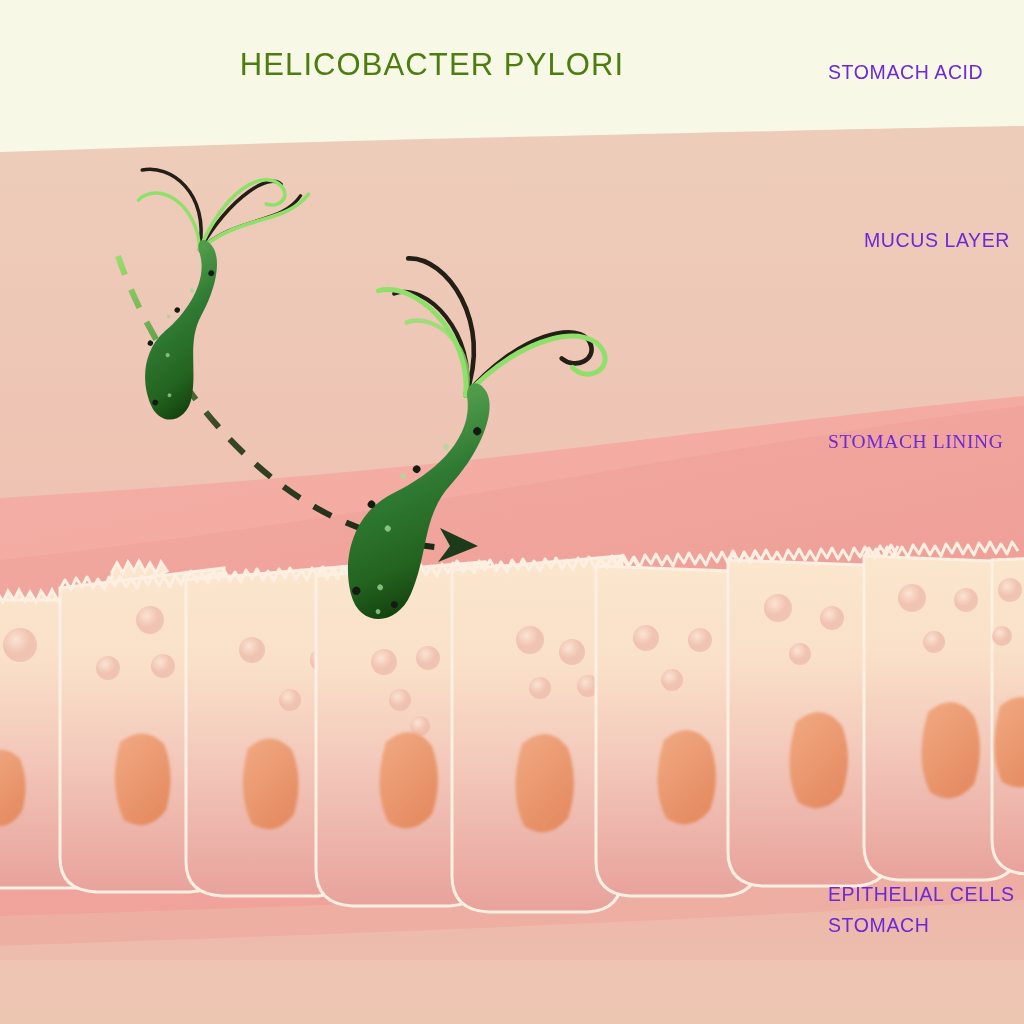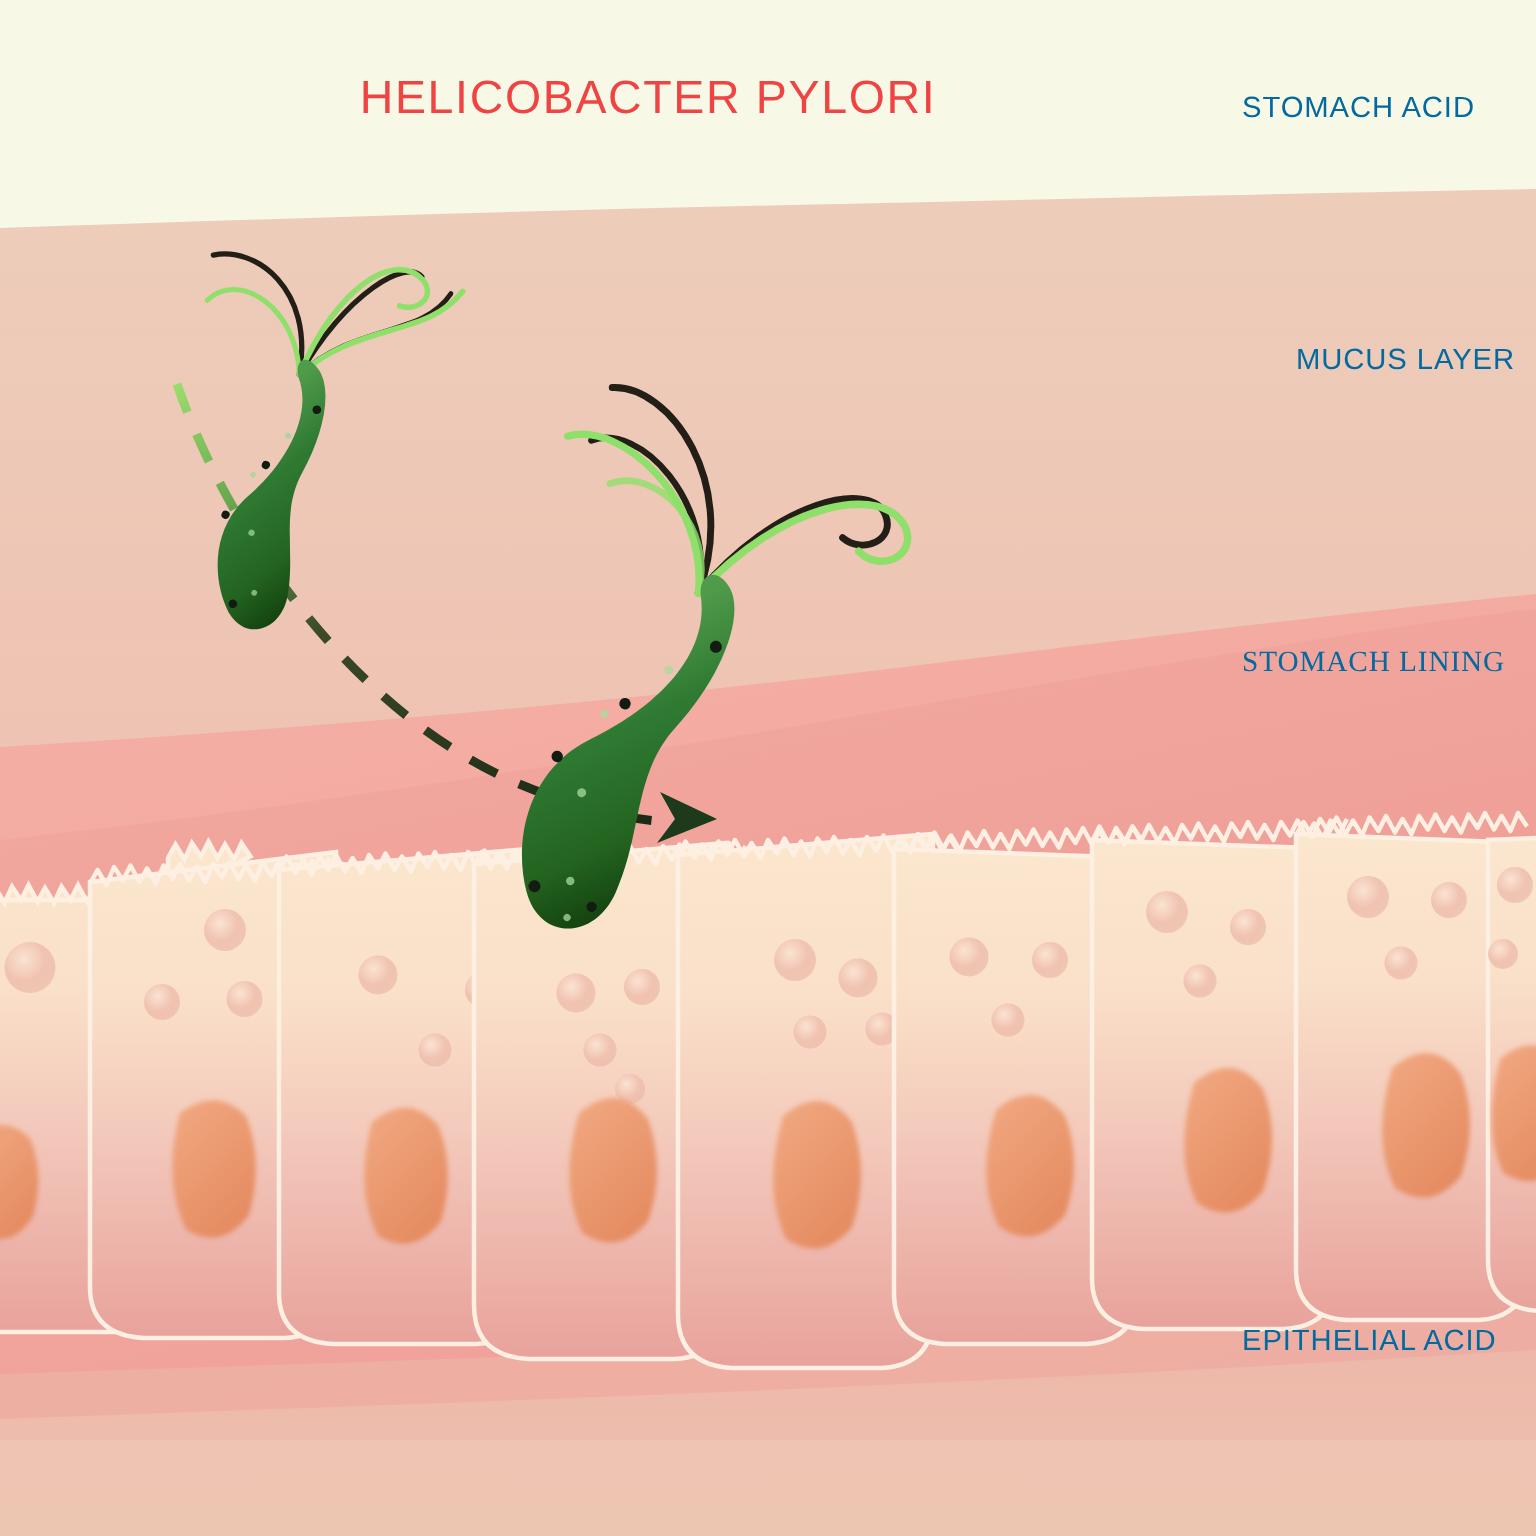--- a/index.html
+++ b/index.html
@@ -1,26 +1,26 @@
 <!DOCTYPE html>
 <html><head>
 <meta charset="utf-8">
 <style>
   html,body{margin:0;padding:0;background:#fff;}
   body{font-family:"Liberation Sans",sans-serif;}
   #stage{position:relative;width:1024px;height:1024px;overflow:hidden;background:#f7f9e6;}
   #scene{position:absolute;inset:0;width:1024px;height:1024px;}
-  .lbl{position:absolute;color:#0369a1;font-family:"Liberation Sans",sans-serif;
+  .lbl{position:absolute;color:#6d28d9;font-family:"Liberation Sans",sans-serif;
        font-size:19.5px;letter-spacing:.6px;white-space:nowrap;}
   #lbl-acid{left:828px;top:61px;}
   #lbl-mucus{left:864px;top:229px;}
   #lbl-lining{left:828px;top:431px;font-family:Liberation Serif, serif;}
   #lbl-epi{left:828px;top:879px;line-height:31px;}
   #title{position:absolute;left:0;right:0;top:47px;text-align:center;
-         color:#ef4444;font-size:31px;letter-spacing:1.1px;
+         color:#4d7c0f;font-size:31px;letter-spacing:1.1px;
          font-family:"Liberation Sans",sans-serif;}
   #title span{display:inline-block;transform:translateX(-80px);}
 </style>
 </head>
 <body>
 
 <div id="stage">
 
   <svg id="scene" viewBox="0 0 1024 1024" preserveAspectRatio="none">
     <defs>
@@ -256,16 +256,17 @@
   </svg>
 
   <div id="title">
     <span>HELICOBACTER PYLORI</span>
   </div>
 
   <div class="lbl" id="lbl-acid">STOMACH ACID</div>
   <div class="lbl" id="lbl-mucus">MUCUS LAYER</div>
   <div class="lbl" id="lbl-lining">STOMACH LINING</div>
   <div class="lbl" id="lbl-epi">
-    <div>EPITHELIAL ACID</div>
+    <div>EPITHELIAL CELLS</div>
+    <div>STOMACH</div>
   </div>
 
 </div>
 
 </body></html>

